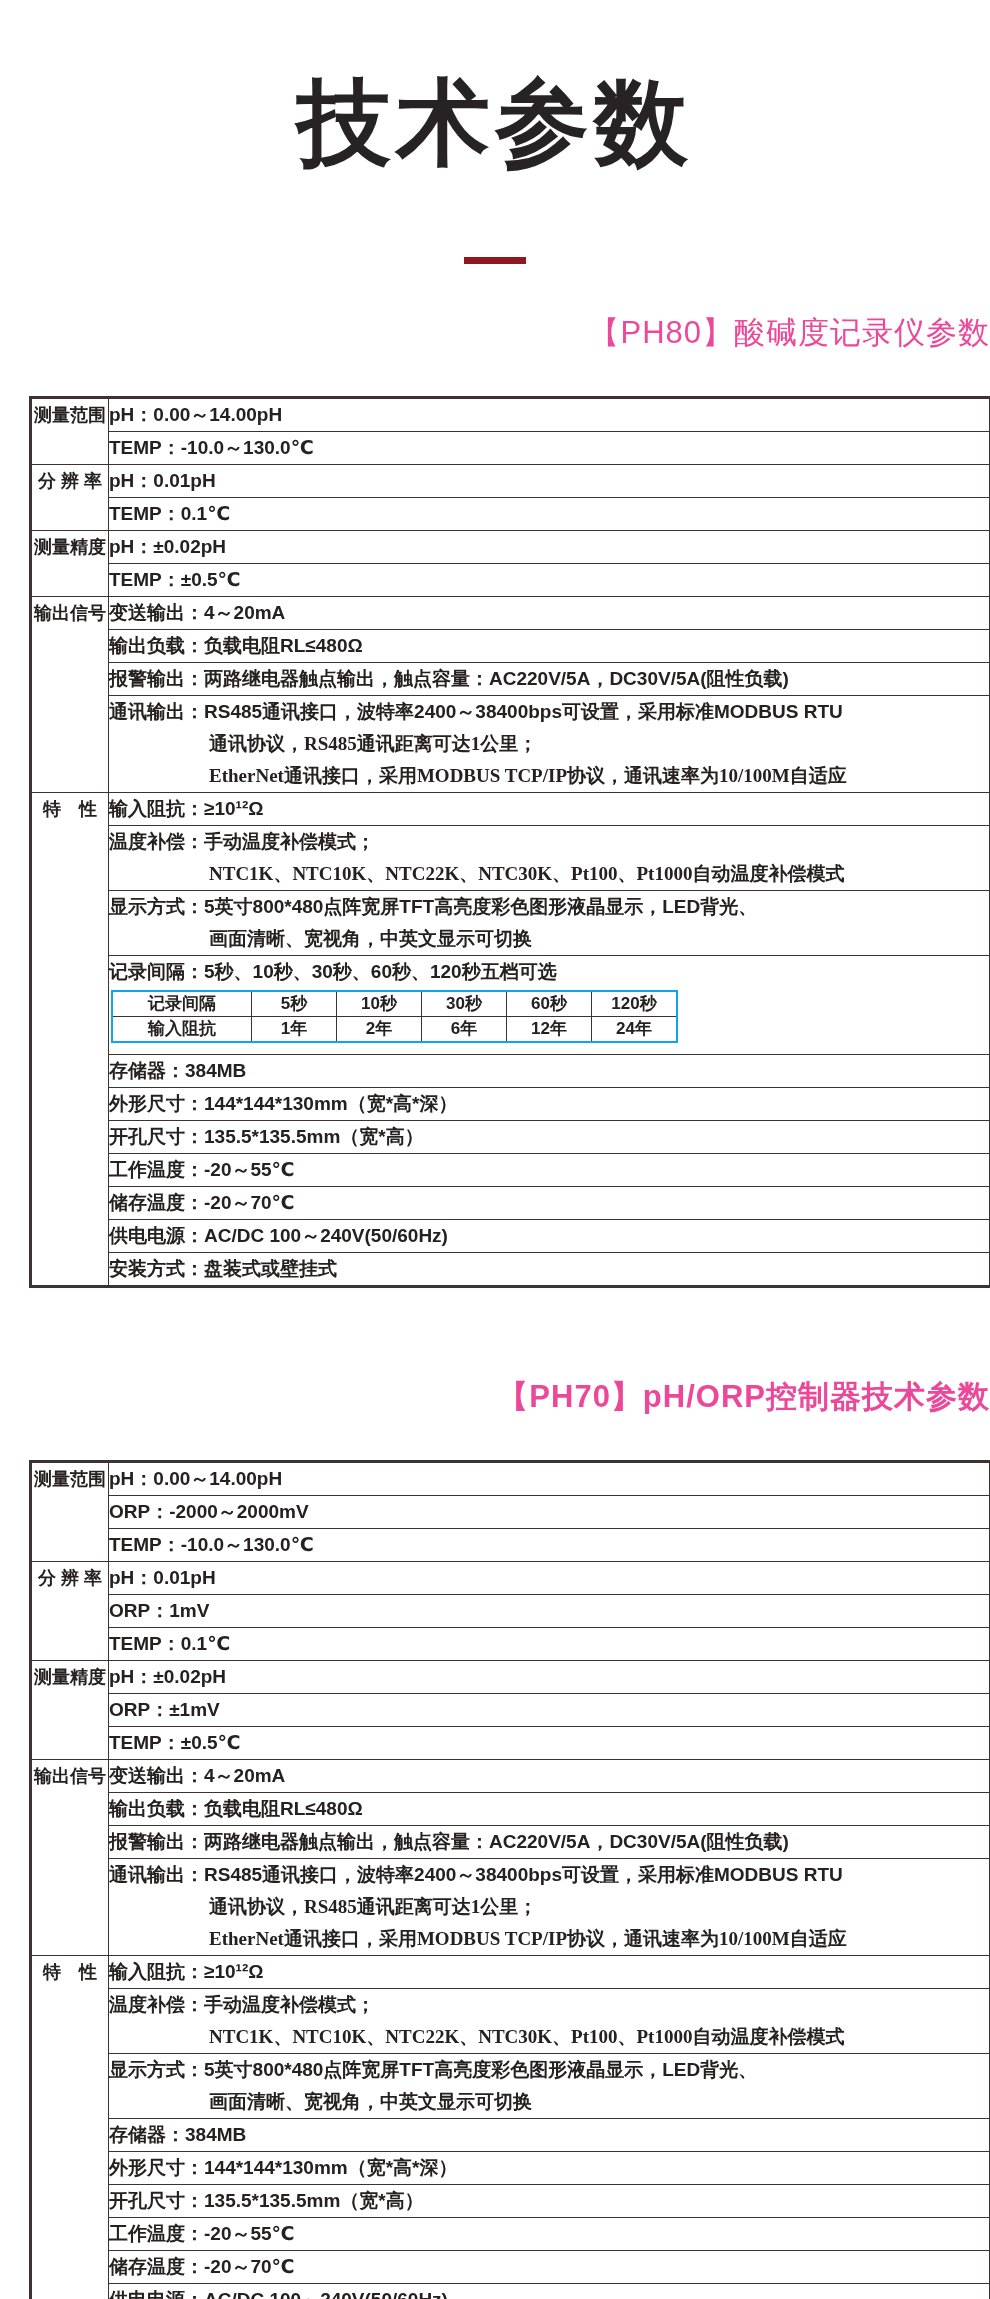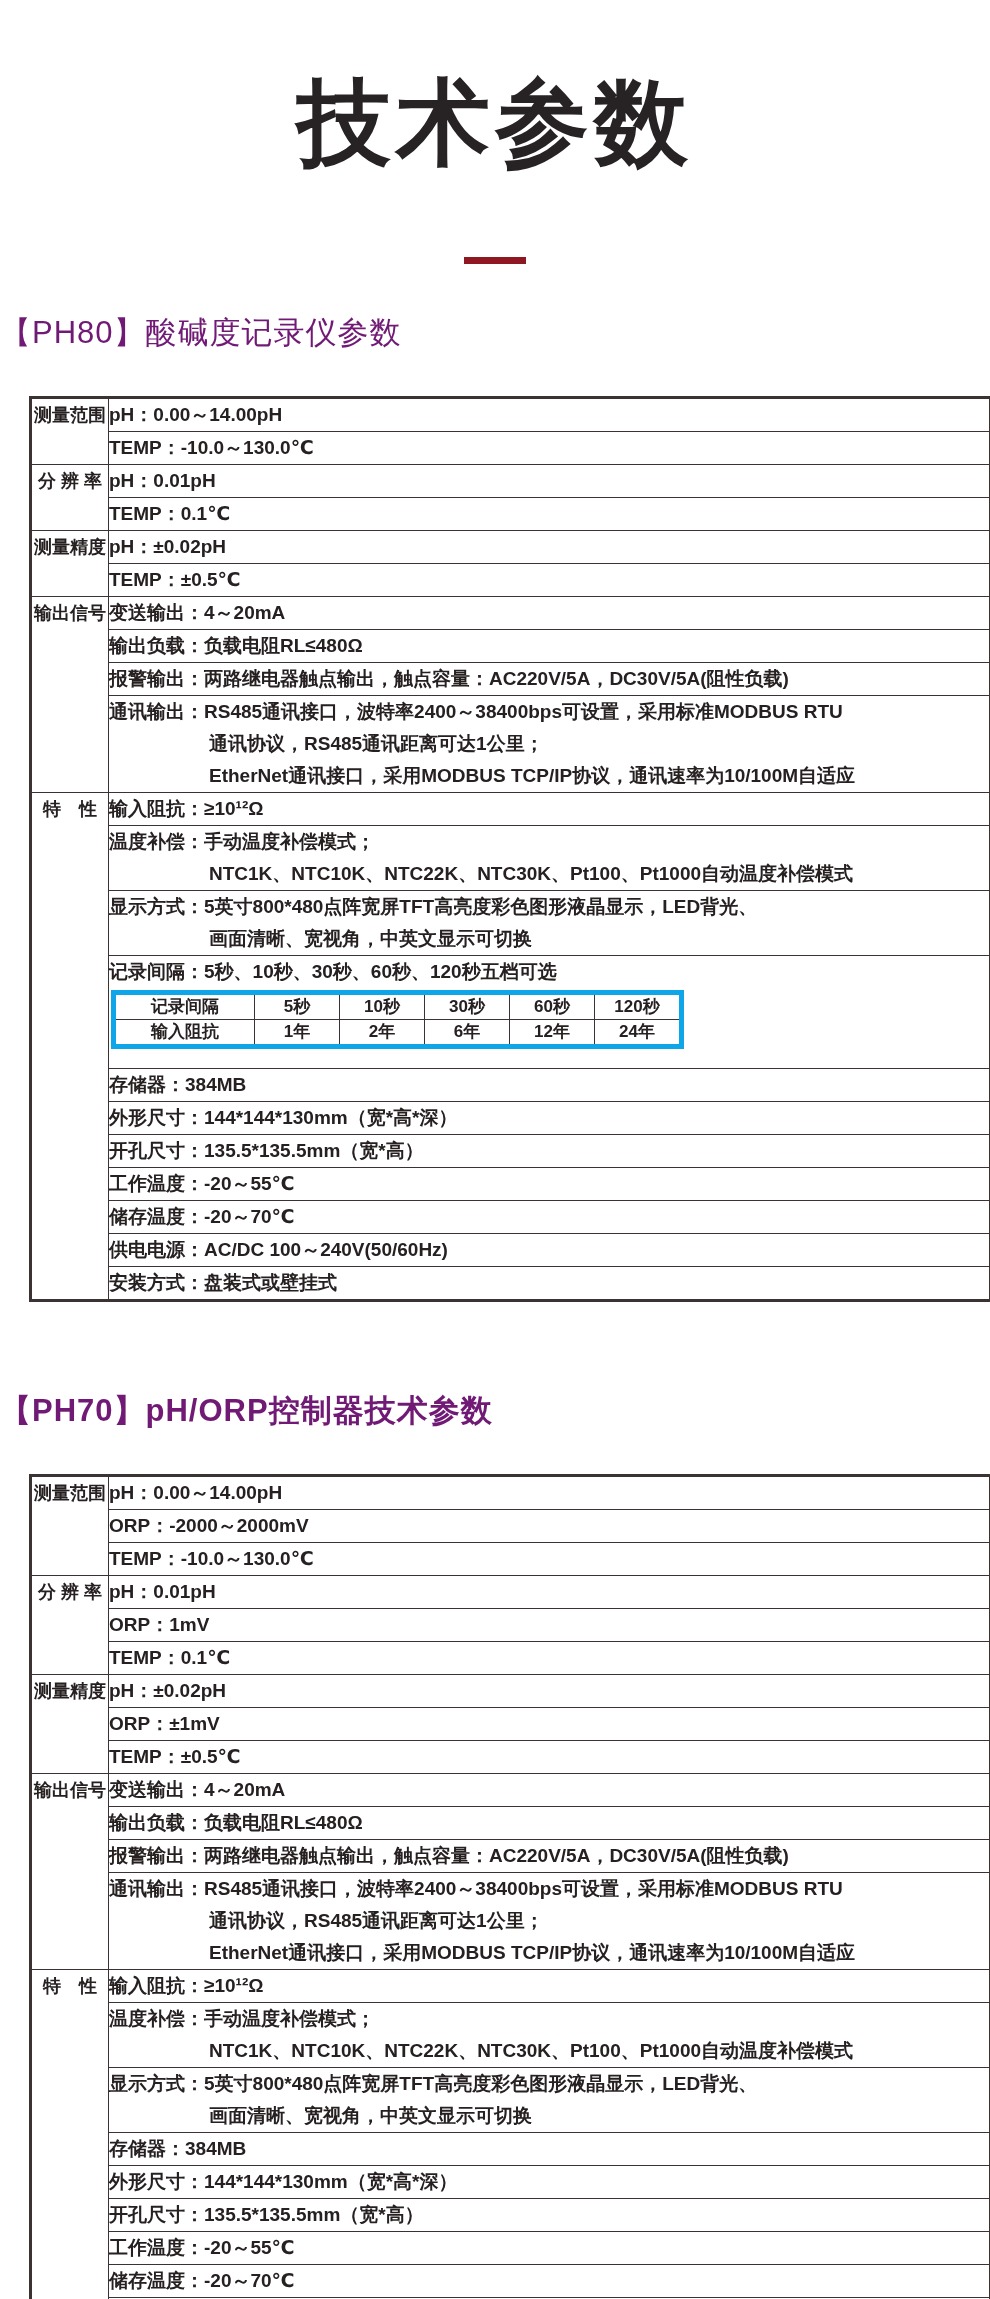--- a/index.html
+++ b/index.html
@@ -17,25 +17,25 @@
     font-weight:900;
     letter-spacing:5px;
     color:#272324;
   }
   .title-underline{
     width:62px;height:7px;
     background:#8e1722;
     margin:84px auto 0;
   }
   .spec-heading{
-    text-align:left;
+    text-align:right;
     font-size:31px;
     font-weight:500;
     margin:48px 0 0;
-    color:#701a75;
+    color:#ec4899;
     letter-spacing:1px;
   }
   .spec-block.second .spec-heading{margin-top:88px;font-weight:bold;}
   .table-host{margin:42px 13px 0;padding-left:16px;}
   table.spec{
     width:963px;
     border-collapse:collapse;
     border:3px solid #3a3233;
     table-layout:auto;
   }
@@ -56,25 +56,25 @@
   }
   td.value{
     padding:1px 6px 1px 8px;
     font-size:19px;
     font-weight:700;
   }
   .line{
     line-height:32px;
     white-space:nowrap;
   }
-  .line.cont{padding-left:100px;}
+  .line.cont{padding-left:100px;font-family:Liberation Serif, serif;}
   table.subtable{
     border-collapse:collapse;
-    border:5px solid #0ea5e9;
-    margin:2px 0 19px 2px;
+    border:2px solid #0ea5e9;
+    margin:2px 0 11px 2px;
   }
   table.subtable td{
     border:1.5px solid #3a3233;
     width:80px;
     height:24px;
     text-align:center;
     vertical-align:middle;
     font-size:17px;
     font-weight:700;
     line-height:24px;

